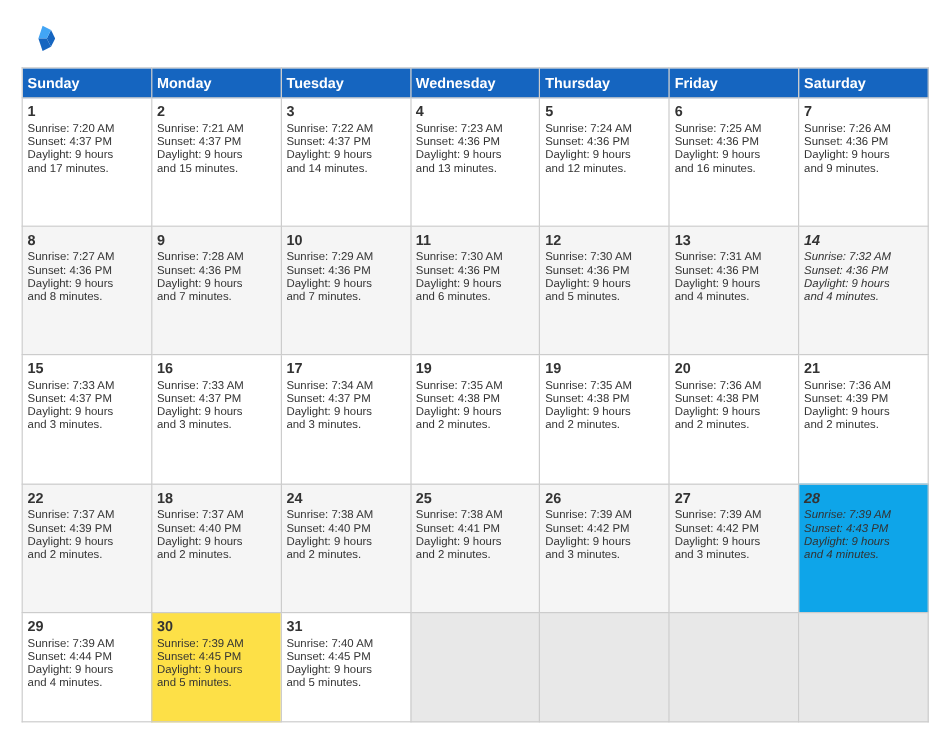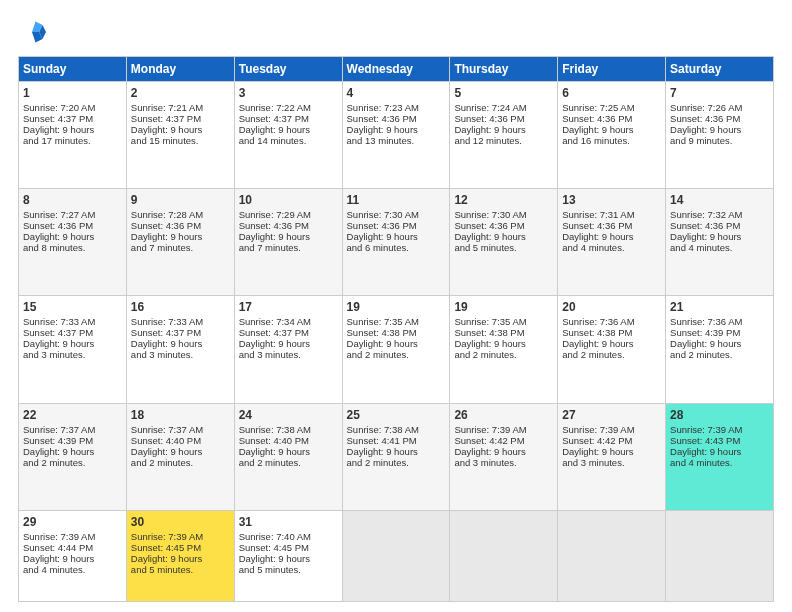--- a/index.html
+++ b/index.html
@@ -221,21 +221,21 @@
             <div>Daylight: 9 hours</div>
             <div>and 5 minutes.</div>
           </td>
           <td style="background-color: rgb(245, 245, 245);">
             <span class="day-num">13</span>
             <div>Sunrise: 7:31 AM</div>
             <div>Sunset: 4:36 PM</div>
             <div>Daylight: 9 hours</div>
             <div>and 4 minutes.</div>
           </td>
-          <td style="background-color: rgb(245, 245, 245);">
+          <td style="background-color: rgb(245, 245, 245); font-style: italic;">
             <span class="day-num">14</span>
             <div>Sunrise: 7:32 AM</div>
             <div>Sunset: 4:36 PM</div>
             <div>Daylight: 9 hours</div>
             <div>and 4 minutes.</div>
           </td>
         </tr>
         <tr>
           <td style="background-color: rgb(255, 255, 255);">
             <span class="day-num">15</span>
@@ -323,21 +323,21 @@
             <div>Daylight: 9 hours</div>
             <div>and 3 minutes.</div>
           </td>
           <td style="background-color: rgb(245, 245, 245);">
             <span class="day-num">27</span>
             <div>Sunrise: 7:39 AM</div>
             <div>Sunset: 4:42 PM</div>
             <div>Daylight: 9 hours</div>
             <div>and 3 minutes.</div>
           </td>
-          <td style="background-color: #5eead4;">
+          <td style="background-color: #0ea5e9; font-style: italic;">
             <span class="day-num">28</span>
             <div>Sunrise: 7:39 AM</div>
             <div>Sunset: 4:43 PM</div>
             <div>Daylight: 9 hours</div>
             <div>and 4 minutes.</div>
           </td>
         </tr>
         <tr class="last-row">
           <td style="background-color: rgb(255, 255, 255);">
             <span class="day-num">29</span>

